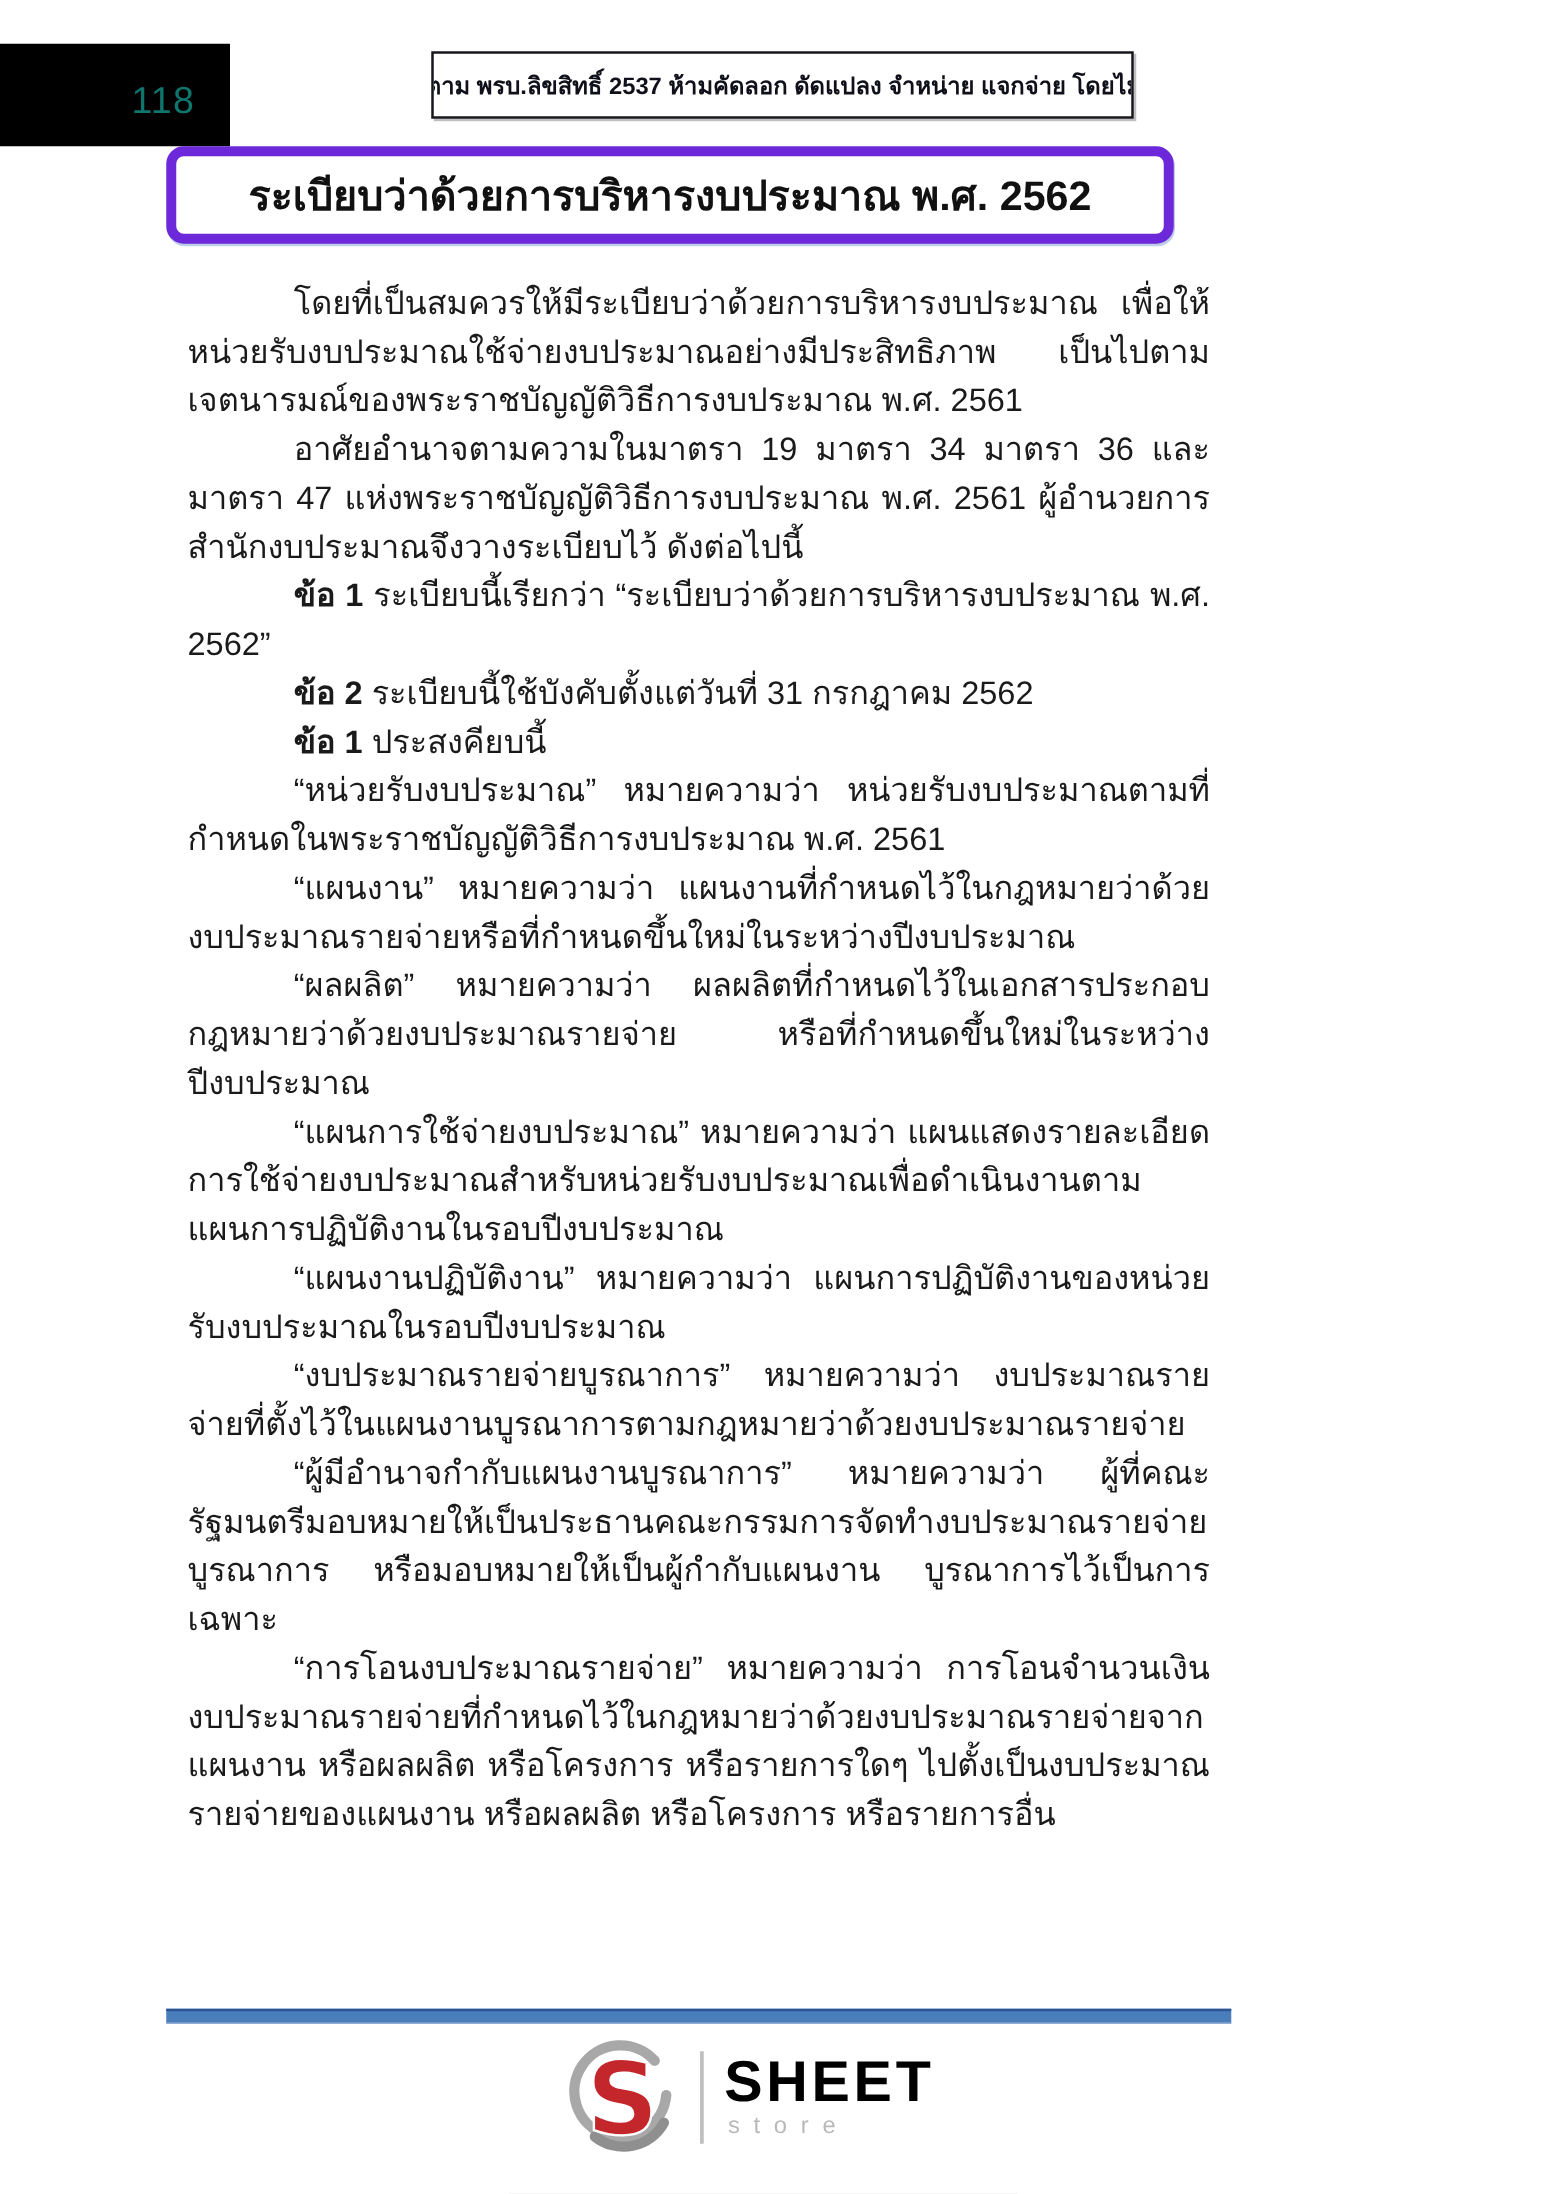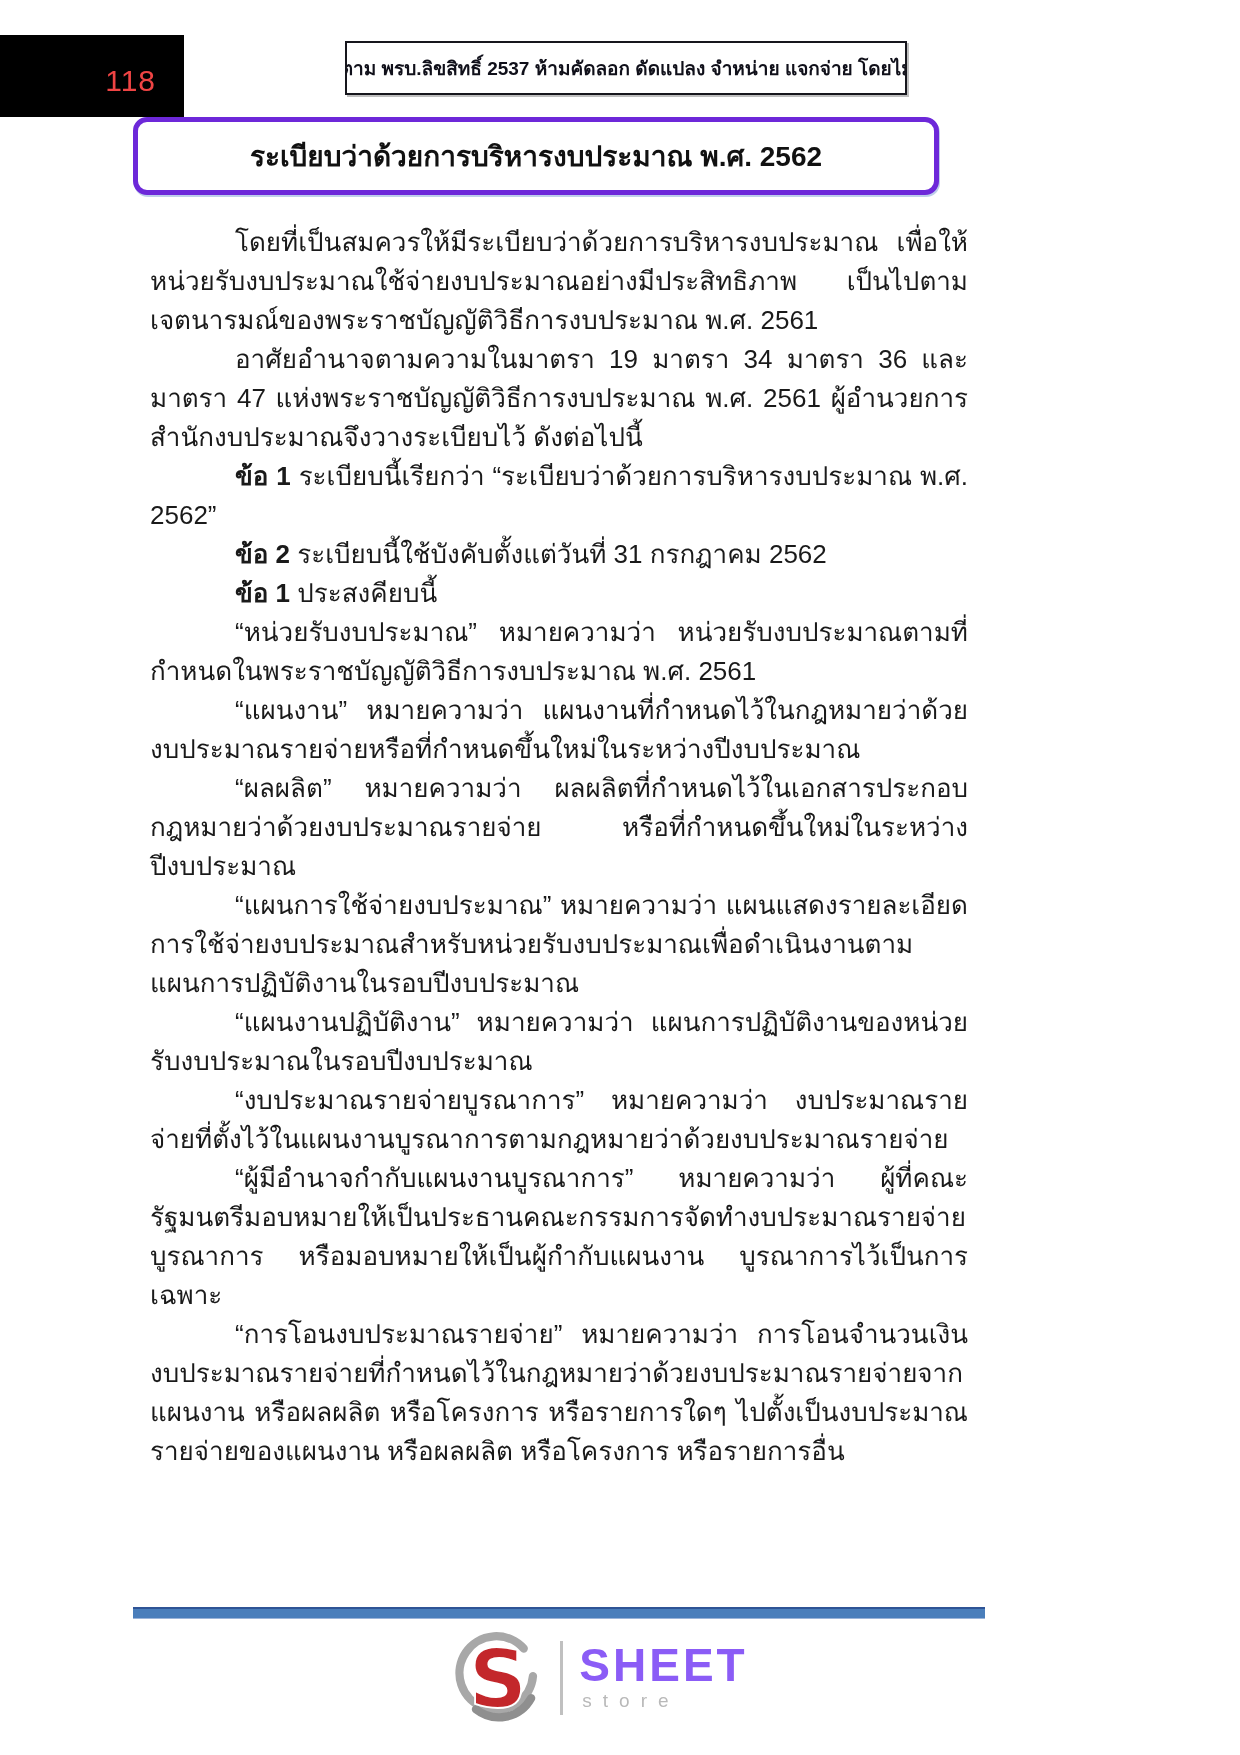--- a/index.html
+++ b/index.html
@@ -12,21 +12,21 @@
     font-family: "Liberation Sans", sans-serif;
     color: #1a1a1a;
     overflow: hidden;
     margin: 0 auto;
   }
   .page-number-box {
     position: absolute;
     left: 0; top: 35px;
     width: 184px; height: 82px;
     background: #000000;
-    color: #ef4444;
+    color: #0f766e;
     display: flex;
     align-items: center;
     justify-content: flex-end;
     padding-right: 28px;
     padding-top: 10px;
     font-size: 30px;
     letter-spacing: 1px;
   }
   .copyright-bar {
     position: absolute;
@@ -42,28 +42,28 @@
     font-weight: 600;
     color: #10101a;
     white-space: nowrap;
     overflow: hidden;
     padding: 0 8px;
   }
   .title-box {
     position: absolute;
     left: 133px; top: 117px;
     width: 806px; height: 78px;
-    border: 5px solid #6d28d9;
+    border: 8px solid #6d28d9;
     border-radius: 14px;
     background: #ffffff;
     box-shadow: 1px 2px 0 rgba(68,114,196,0.35);
     display: flex;
     align-items: center;
     justify-content: center;
-    font-size: 28px;
+    font-size: 33px;
     font-weight: bold;
     color: #111111;
   }
   .body-text {
     position: absolute;
     left: 150px; top: 223px;
     width: 818px;
     font-size: 26px;
     line-height: 39px;
     text-align: justify;
@@ -90,21 +90,21 @@
     gap: 16px;
   }
   .logo-divider {
     width: 3px; height: 74px;
     background: #c0c0c0;
   }
   .logo-text { display: flex; flex-direction: column; }
   .logo-name {
     font-size: 46px;
     font-weight: bold;
-    color: #8b5cf6;
+    color: #000000;
     letter-spacing: 3px;
     line-height: 46px;
   }
   .logo-subtitle {
     font-size: 19px;
     color: #b9b9b9;
     letter-spacing: 11px;
     line-height: 26px;
     margin-left: 3px;
   }

